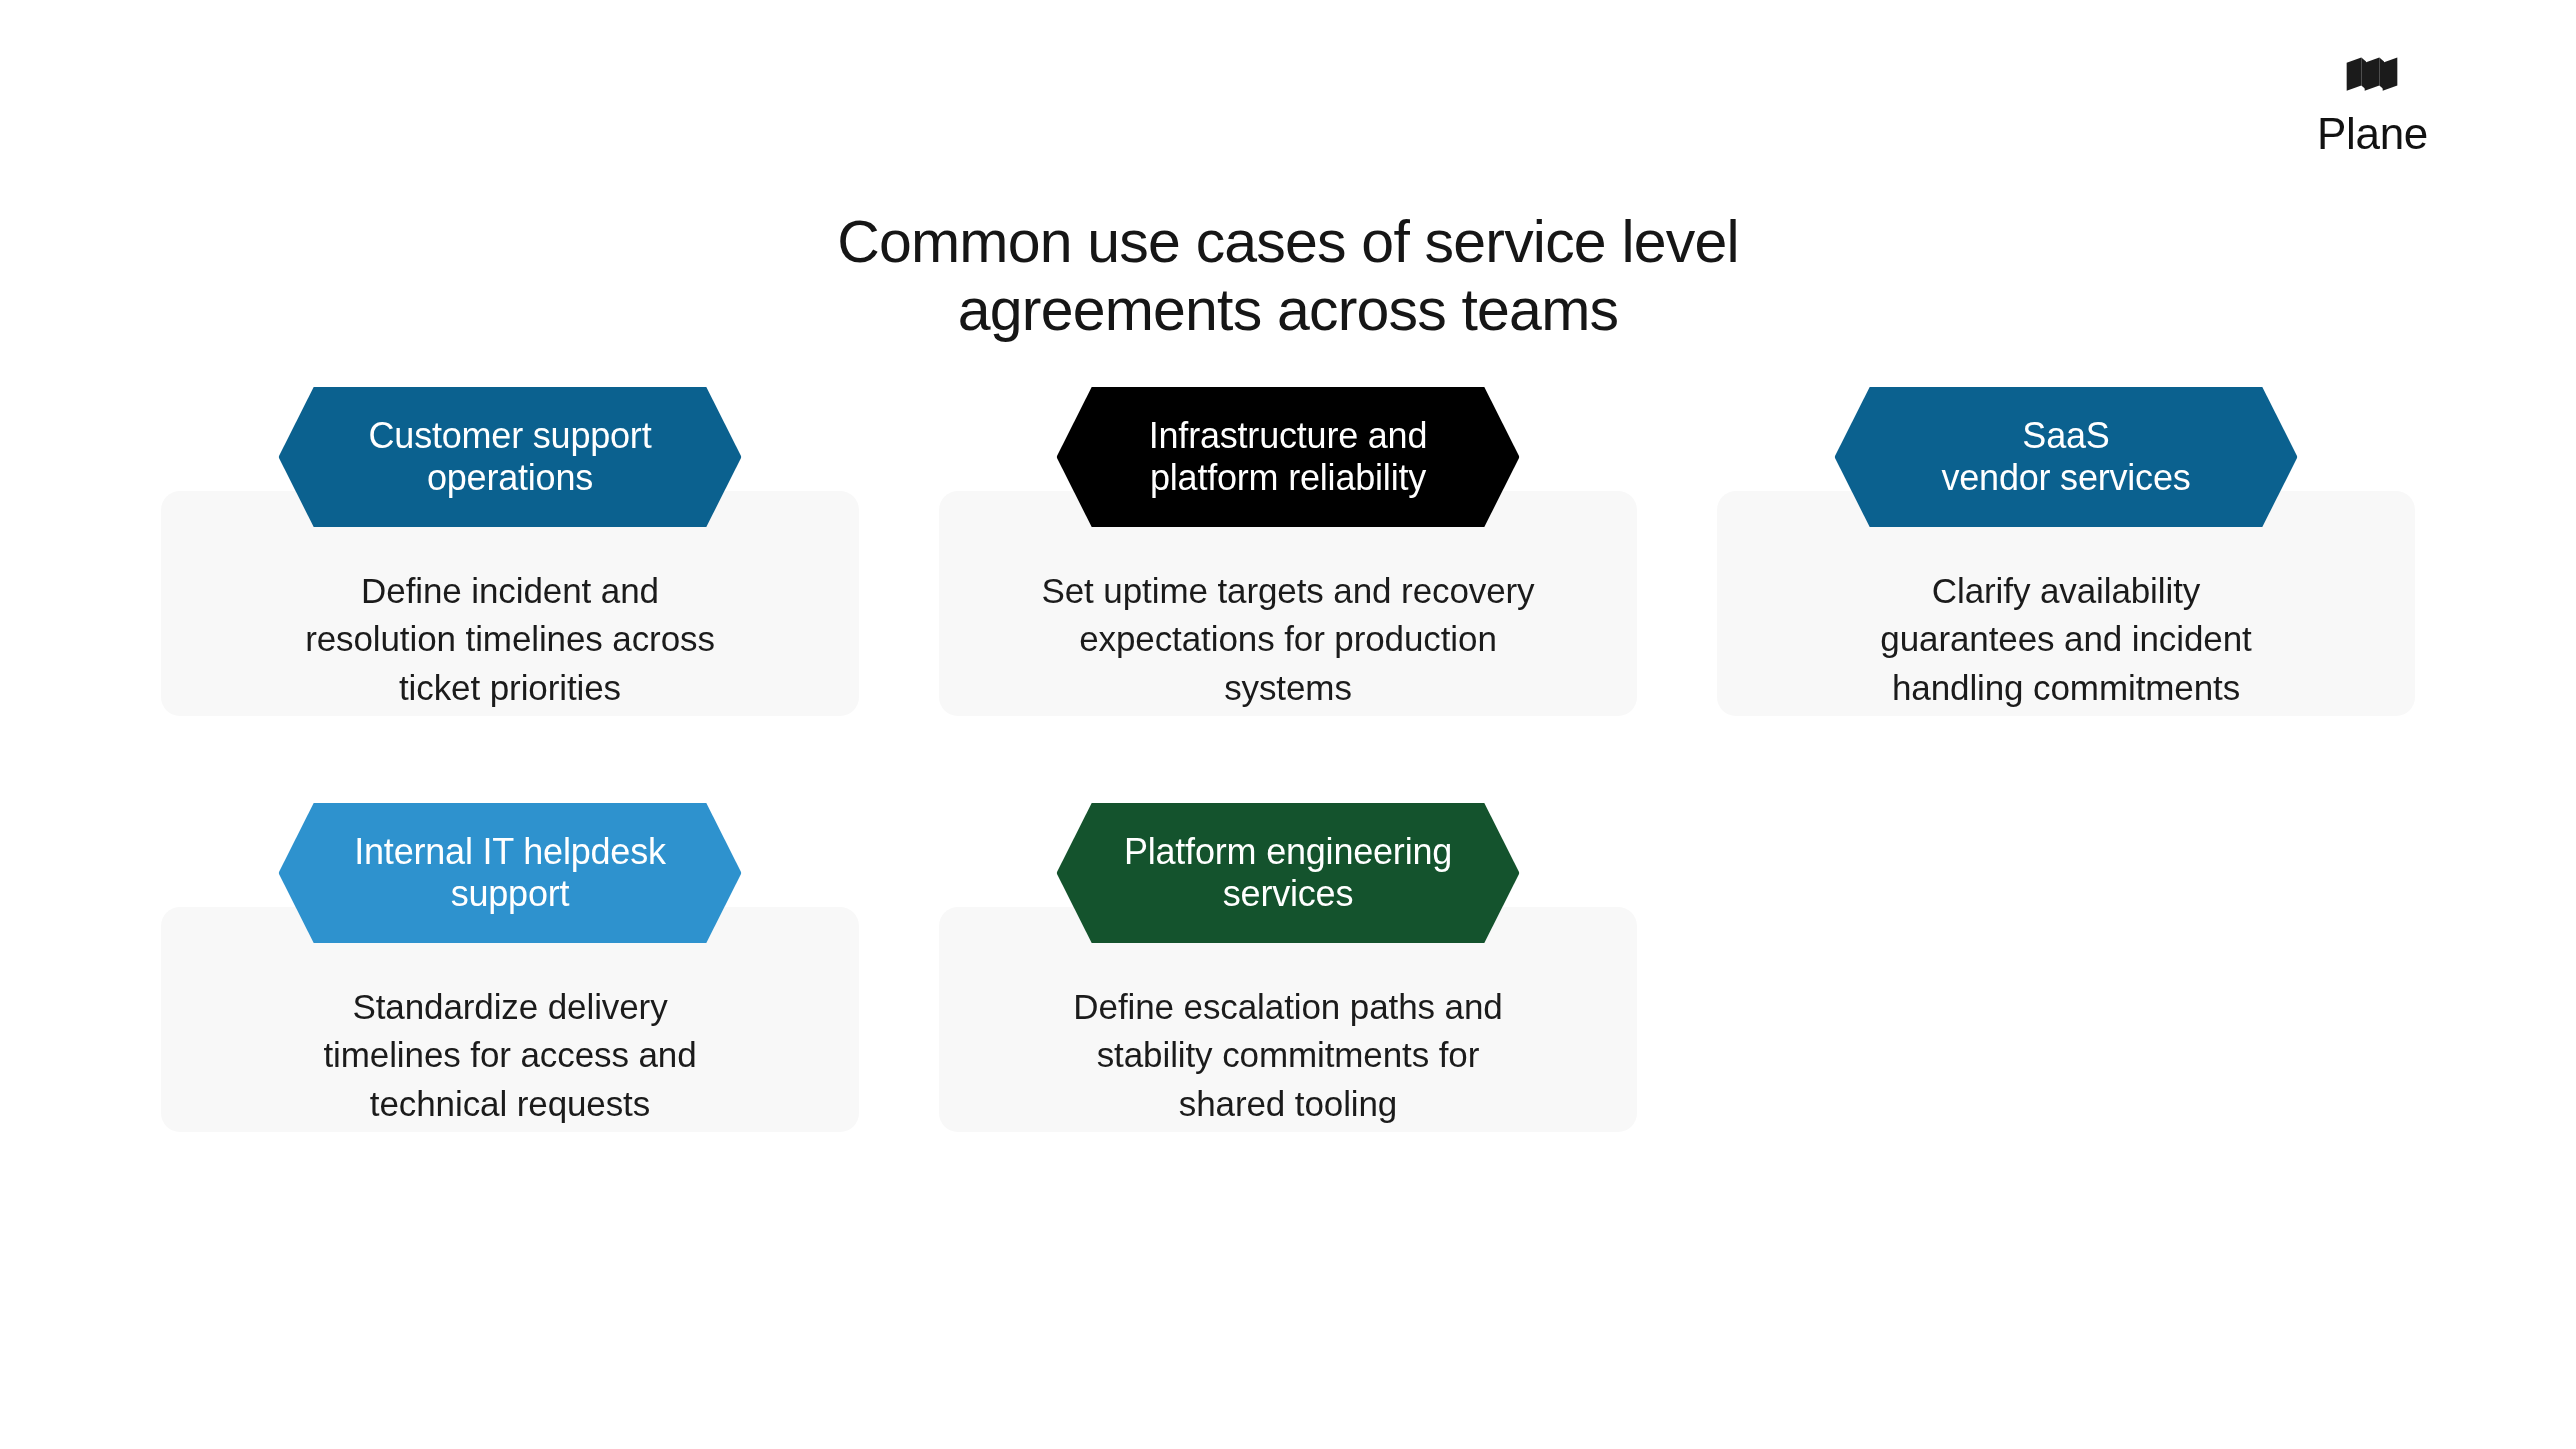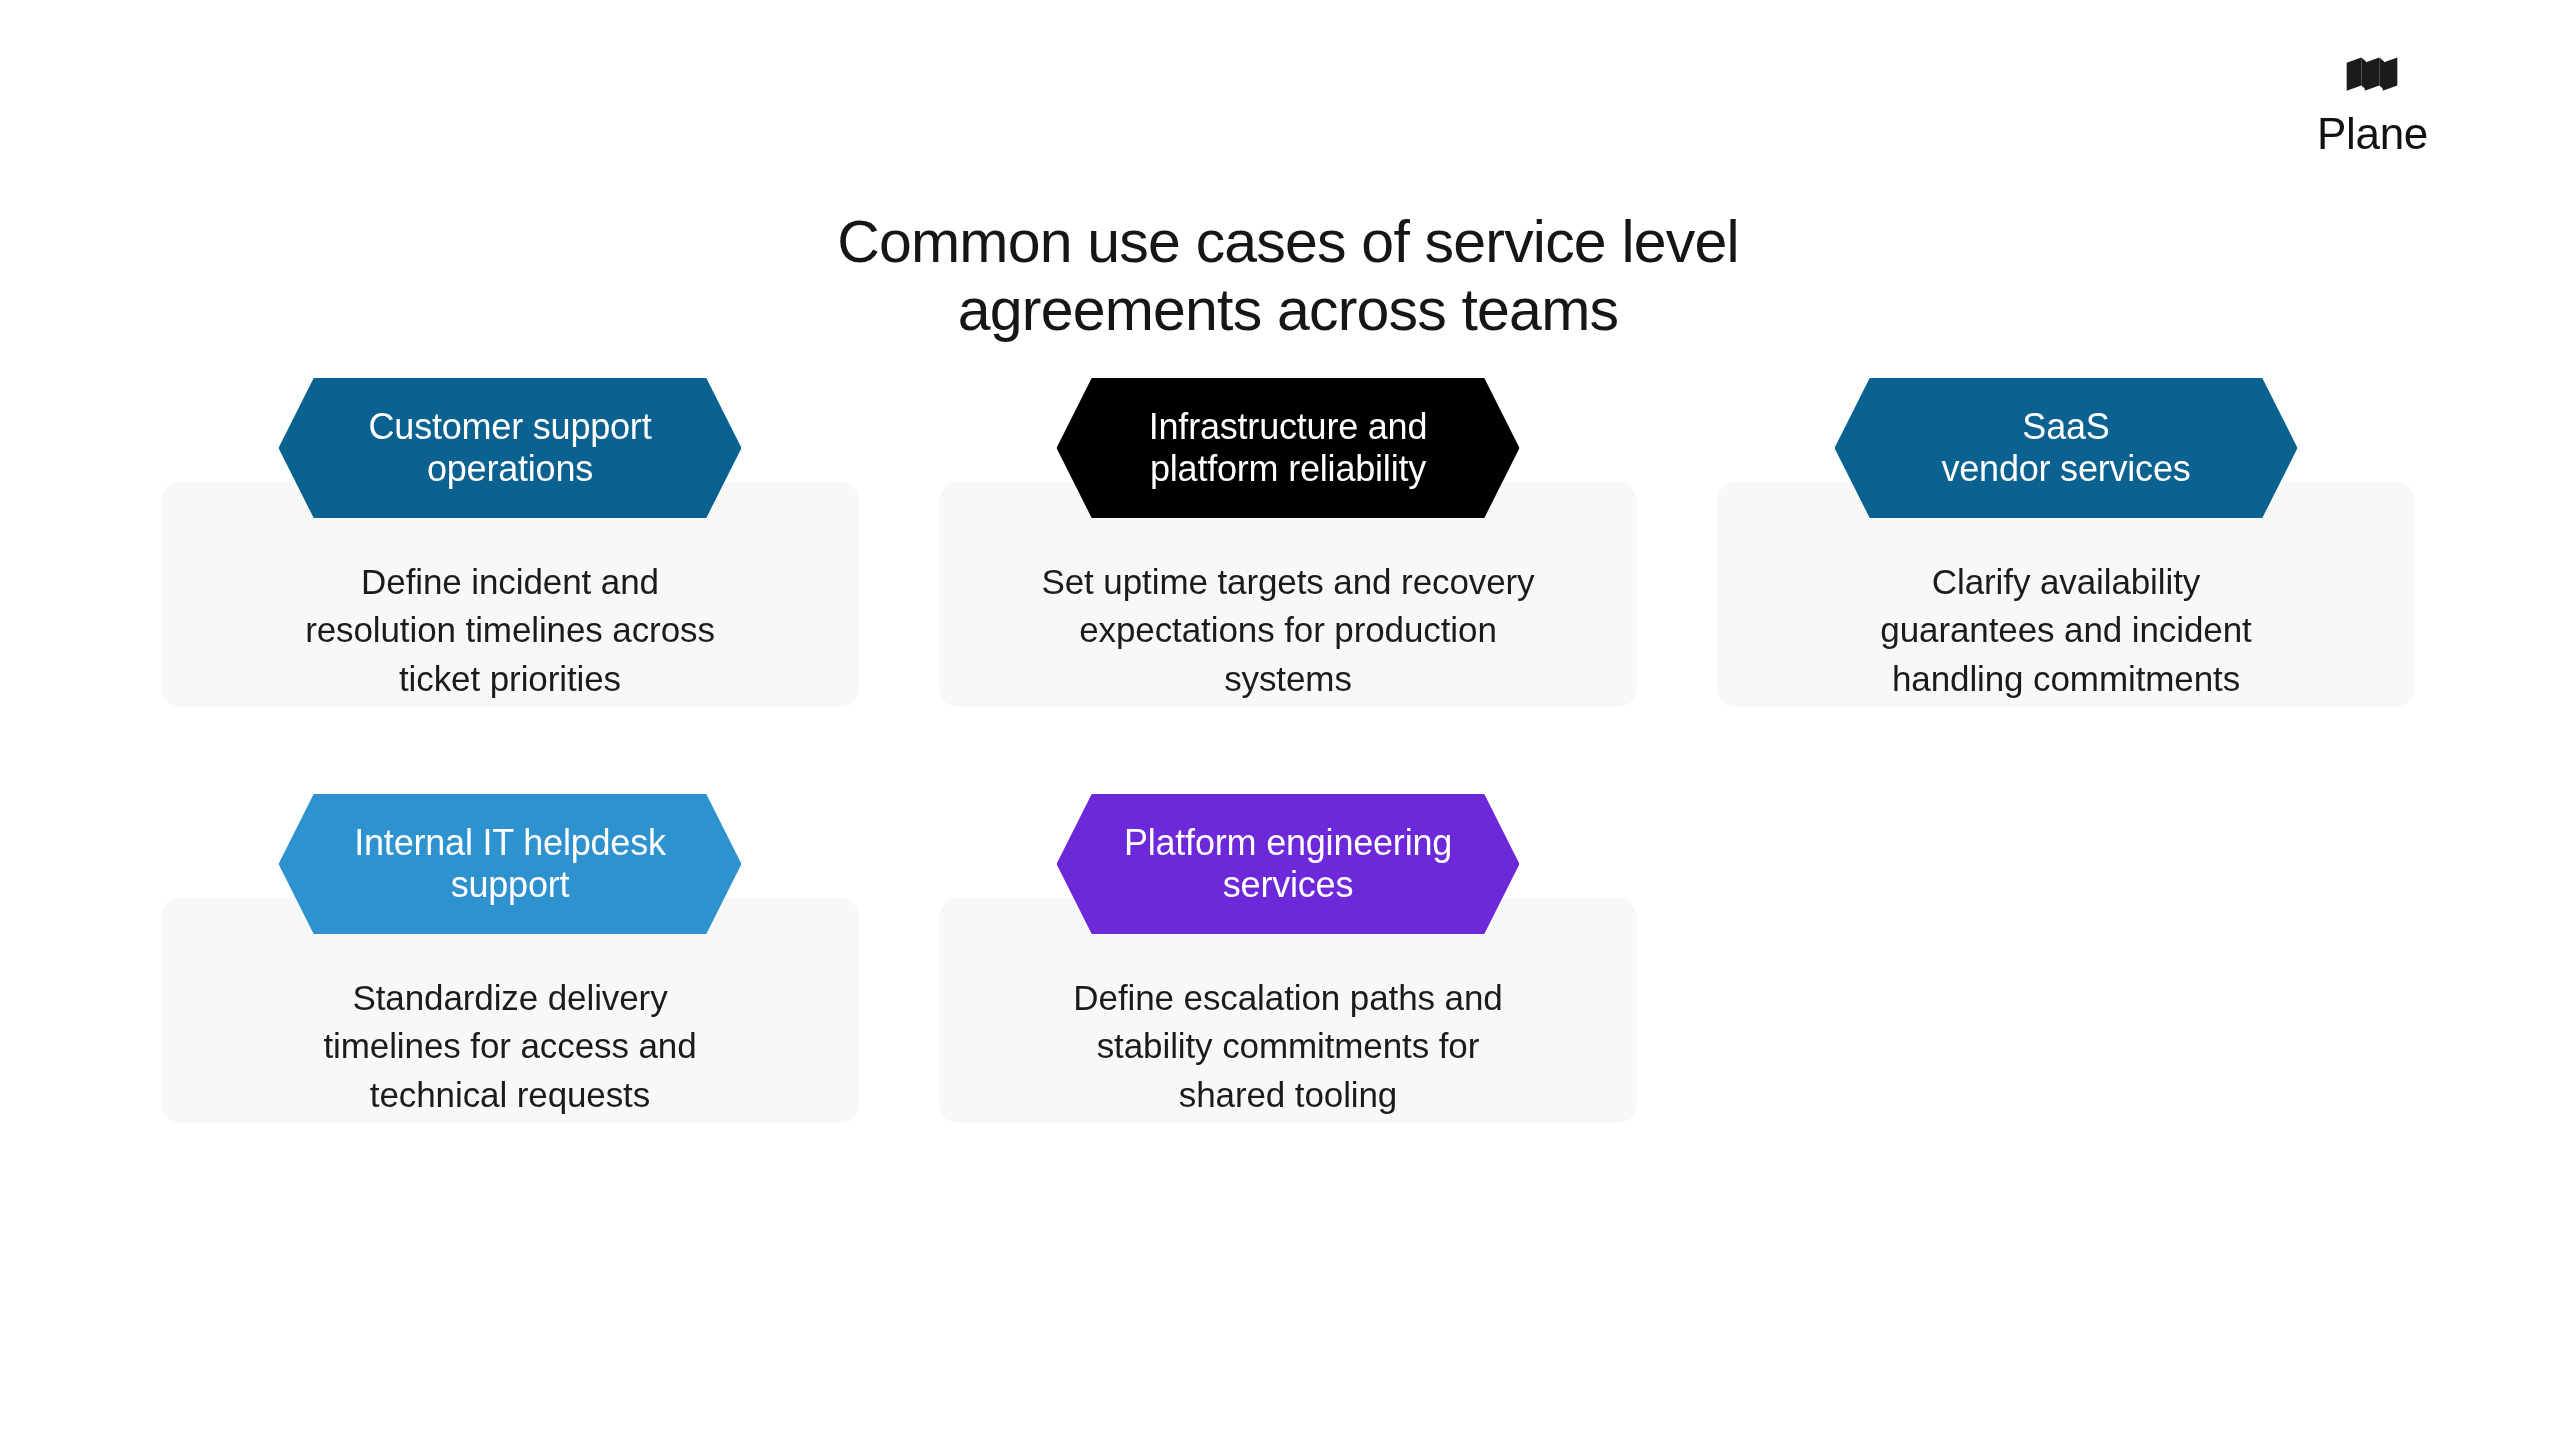--- a/index.html
+++ b/index.html
@@ -46,21 +46,21 @@
     line-height: 1.16;
     font-weight: 400;
     color: #161616;
     letter-spacing: -0.8px;
   }
   .page-title .tline { display: block; }
 
   
   .grid {
     position: absolute;
-    top: 378px;
+    top: 387px;
     left: 0;
     width: 2576px;
     display: grid;
     grid-template-columns: repeat(3, 1fr);
     grid-template-rows: repeat(2, 1fr);
     row-gap: 40px;
     padding: 0 121px;
     box-sizing: border-box;
   }
 
@@ -197,21 +197,21 @@
     <div class="card-body">
       <span class="cline">Standardize delivery</span>
       <span class="cline">timelines for access and</span>
       <span class="cline">technical requests</span>
     </div>
   </div>
 
 
   <div class="cell">
     <div class="card-panel" style="background: rgb(248, 248, 248);"></div>
-    <div class="badge" style="background:#6d28d9">
+    <div class="badge" style="background:#14532d">
       <span class="badge-label">
         <span class="bline">Platform engineering</span>
         <span class="bline">services</span>
       </span>
     </div>
     <div class="card-body">
       <span class="cline">Define escalation paths and</span>
       <span class="cline">stability commitments for</span>
       <span class="cline">shared tooling</span>
     </div>

